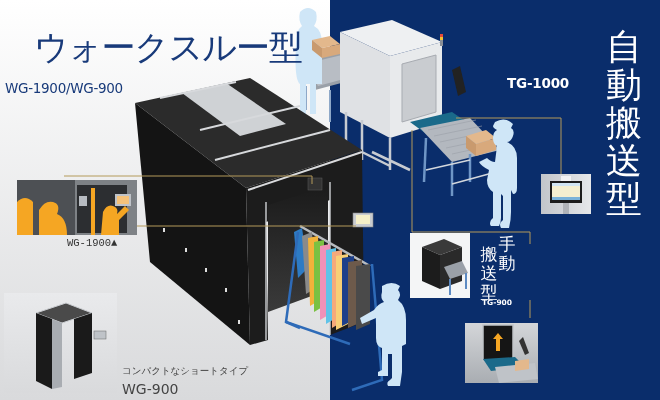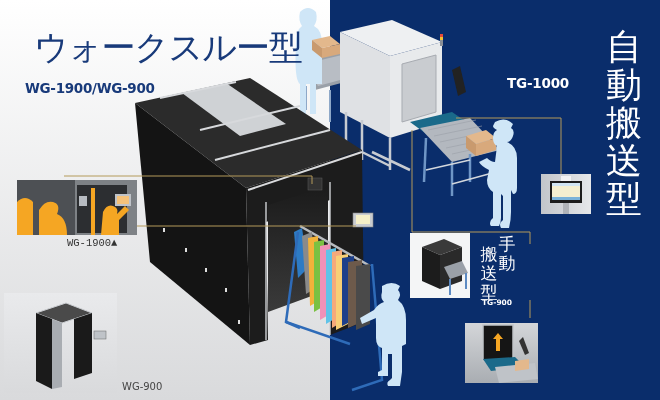--- a/index.html
+++ b/index.html
@@ -9,35 +9,35 @@
   .stage { position: absolute; left: 0; top: 0; width: 660px; height: 400px; overflow: hidden;
     background: linear-gradient(180deg, #ffffff 0%, #f4f5f6 55%, #dcdddf 100%); }
 
   
   .navy { position: absolute; left: 0; top: 0; width: 660px; height: 400px; }
 
   
   .title-walk { position: absolute; left: 6px; top: 30px; font-size: 34px; color: #183a7a;
     letter-spacing: -1px; font-weight: 300; line-height: 1; margin-left: 28px; }
   .model-walk { position: absolute; left: 5px; top: 80px; font-size: 13.5px; color: #183a7a;
-    font-weight: 700; font-family: "DejaVu Sans", sans-serif; letter-spacing: -0.3px; margin-left: 20px; }
+    font-weight: 400; font-family: "DejaVu Sans", sans-serif; letter-spacing: -0.3px; }
   .model-tg1800 { position: absolute; left: 507px; top: 75px; font-size: 13.5px; color: #ffffff;
     font-weight: 900; letter-spacing: -0.2px; }
   .title-auto { position: absolute; left: 604px; top: 28px; width: 40px; color: #ffffff;
     font-size: 36px; line-height: 38px; font-weight: 300; text-align: center; }
   .title-auto span { display: block; }
 
   .manual-block { position: absolute; left: 476px; top: 235px; width: 50px; height: 70px; }
   .manual-col { position: absolute; color: #ffffff; font-size: 17px; line-height: 19px; font-weight: 300; width: 18px; text-align: center; }
   .manual-col span { display: block; }
   .model-tg900 { position: absolute; left: 482px; top: 298px; color: #ffffff; font-size: 7.5px; font-weight: 700; }
 
   .label-wg1900 { position: absolute; left: 67px; top: 237px; font-size: 10.5px; color: #333; font-family: Liberation Mono, monospace; }
   .label-compact { position: absolute; left: 122px; top: 365px; font-size: 9.5px; color: #444; }
-  .label-wg900 { position: absolute; left: 122px; top: 381px; font-size: 10px; color: #444; }
+  .label-wg900 { position: absolute; left: 122px; top: 381px; font-size: 14px; color: #444; }
 
   
   .photo { position: absolute; overflow: hidden; }
 </style>
 </head>
 <body>
 
 <div class="stage">
 
   <svg class="navy" width="660" height="400" viewBox="0 0 660 400">
@@ -199,20 +199,21 @@
 
   <div class="photo" style="left:4px; top:293px; width:113px; height:100px; background:linear-gradient(180deg,#e9eaec,#d9dadc);">
     <svg width="113" height="100" viewBox="0 0 113 100">
       <path d="M32 20 L62 10 L88 20 L58 30 Z" fill="#4a4a4a" stroke="#c9ccd0" stroke-width="1"></path>
       <path d="M32 20 L48 26 L48 96 L32 88 Z" fill="#1a1a1a"></path>
       <path d="M48 26 L58 30 L58 94 L48 96 Z" fill="#a9adb2"></path>
       <path d="M70 26 L88 20 L88 80 L70 86 Z" fill="#1a1a1a"></path>
       <rect x="90" y="38" width="12" height="8" fill="#bfc3c8" stroke="#666" stroke-width="0.5"></rect>
     </svg>
   </div>
+  <div class="label-compact">コンパクトなショートタイプ</div>
   <div class="label-wg900">WG-900</div>
 
   <div class="photo" style="left:541px; top:174px; width:50px; height:40px; background:linear-gradient(90deg,#c2c5ca,#e6e8ea);">
     <svg width="50" height="40" viewBox="0 0 50 40">
       <rect x="22" y="22" width="6" height="18" fill="#b0b3b8"></rect>
       <rect x="20" y="2" width="10" height="5" fill="#f3f3f3"></rect>
       <rect x="9" y="7" width="32" height="22" fill="#1c1c1c"></rect>
       <rect x="11" y="9" width="28" height="17" fill="#f4efd0"></rect>
       <rect x="11" y="9" width="28" height="3" fill="#d1e5f3"></rect>
       <rect x="11" y="23" width="28" height="3" fill="#7ab3d9"></rect>

